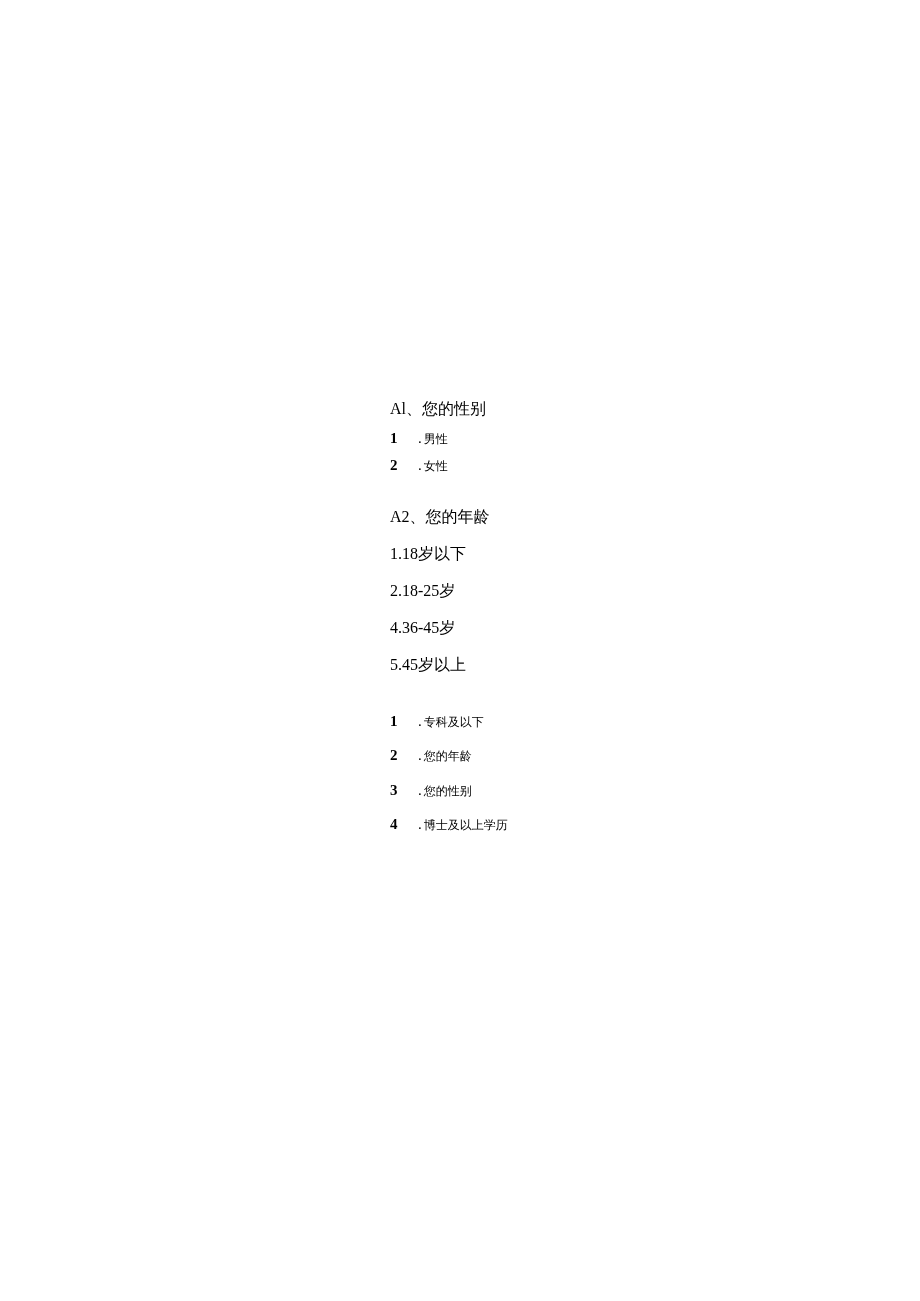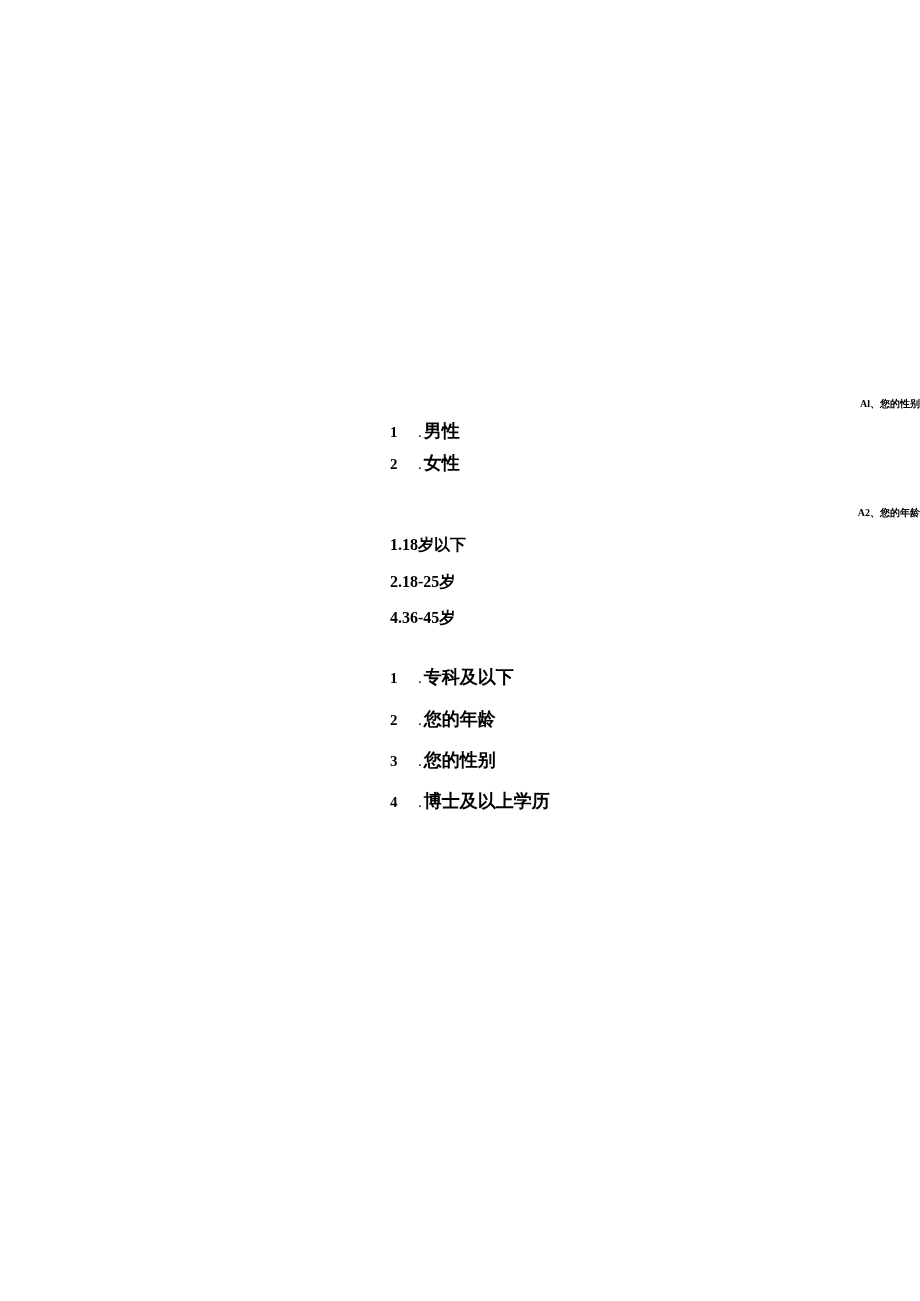--- a/index.html
+++ b/index.html
@@ -6,28 +6,28 @@
     body {
       width: 920px;
       height: 1301px;
       background: #fff;
       font-family: "Times New Roman", "SimSun", serif;
       color: #000;
       padding-top: 395px;
       padding-left: 390px;
     }
     .q { margin-bottom: 10px; }
-    .prompt { font-weight: bold; font-size: 10px; line-height: 1.7; text-align: right; }
+    .prompt { font-weight: normal; font-size: 16px; line-height: 1.7; }
     .opt-list { margin-top: 3px; }
     .opt-row { display: flex; align-items: baseline; line-height: 1.8; }
     .num { font-weight: bold; font-size: 15px; min-width: 14px; }
     .dot { font-weight: normal; font-size: 15px; margin-left: 14px; margin-right: 2px; }
-    .label { font-weight: bold; font-size: 18px; }
+    .label { font-weight: normal; font-size: 12px; }
     .q2 { margin-top: 24px; }
-    .q2 .opt-row { font-weight: bold; line-height: 2.3; }
+    .q2 .opt-row { font-weight: normal; line-height: 2.3; }
     .q2 .prompt { margin-bottom: 6px; }
     .q3 { margin-top: 20px; }
     .q3 .opt-row { line-height: 2.3; }
     .q3 .prompt { margin-bottom: 6px; }
   </style>
 </head>
 <body>
 
 <div class="q">
   <div class="prompt">Al、您的性别</div>
@@ -50,20 +50,23 @@
   <div class="opt-list">
     <div class="opt-row">
         <span>1.18岁以下</span>
       </div>
     <div class="opt-row">
         <span>2.18-25岁</span>
       </div>
     <div class="opt-row">
         <span>4.36-45岁</span>
       </div>
+    <div class="opt-row">
+        <span>5.45岁以上</span>
+      </div>
   </div>
 </div>
 
 <div class="q q3">
   <div class="opt-list">
     <div class="opt-row">
       <span class="num">1</span>
       <span class="dot">.</span>
       <span class="label">专科及以下</span>
     </div>

